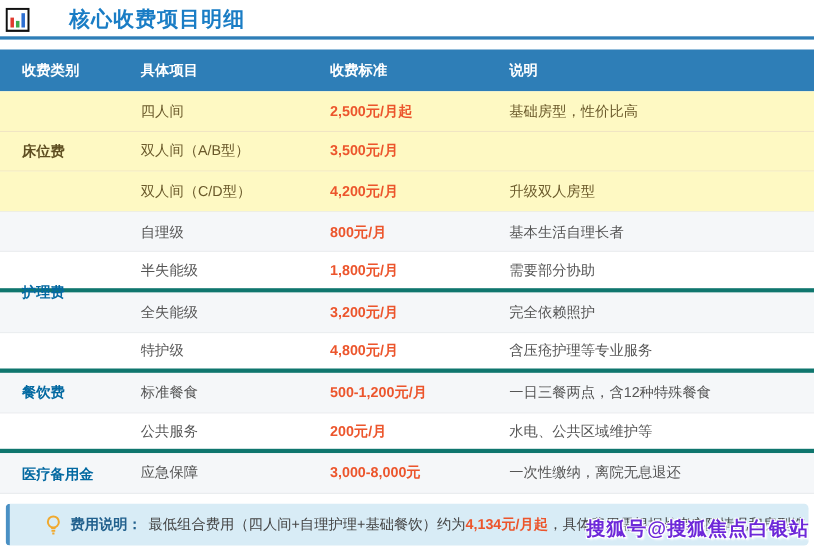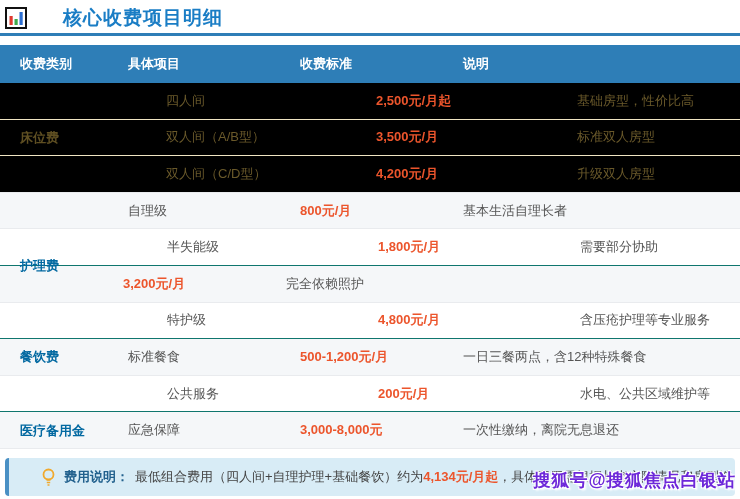--- a/index.html
+++ b/index.html
@@ -53,24 +53,24 @@
   .tbody { position: relative; }
   .trow {
     display: flex;
     align-items: center;
     height: 36.6px;
     font-size: 13px;
   }
   .trow .c2, .trow .c4 { color: #555555; }
   .trow .c3 { font-weight: bold; color: #ec552c; }
 
-  .trow.cream { background: #000000; border-bottom: 1px solid #f0e5c3; gap: 38px; }
+  .trow.cream { background: #fef9c3; border-bottom: 1px solid #f0e5c3; }
   .trow.cream .c2, .trow.cream .c4 { color: #6a592a; }
   .trow.g { background: #f5f7f9; border-bottom: 1px solid #e9ebee; }
-  .trow.w { background: #ffffff; border-bottom: 1px solid #0f766e; gap: 39px; }
+  .trow.w { background: #ffffff; border-bottom: 4px solid #0f766e; }
   .trow.cream.last-cream { border-bottom: 1px solid #e9ebee; }
 
   .cat-label {
     position: absolute;
     left: 20px;
     width: 95px;
     display: flex;
     align-items: center;
     font-size: 13px;
     font-weight: bold;
@@ -140,21 +140,20 @@
     <div class="trow cream">
       <div class="c1"></div>
       <div class="c2">四人间</div>
       <div class="c3">2,500元/月起</div>
       <div class="c4">基础房型，性价比高</div>
     </div>
     <div class="trow cream">
       <div class="c1"></div>
       <div class="c2">双人间（A/B型）</div>
       <div class="c3">3,500元/月</div>
-      <div class="c4">标准双人房型</div>
     </div>
     <div class="trow cream last-cream">
       <div class="c1"></div>
       <div class="c2">双人间（C/D型）</div>
       <div class="c3">4,200元/月</div>
       <div class="c4">升级双人房型</div>
     </div>
     <div class="trow g">
       <div class="c1"></div>
       <div class="c2">自理级</div>
@@ -162,20 +161,21 @@
       <div class="c4">基本生活自理长者</div>
     </div>
     <div class="trow w">
       <div class="c1"></div>
       <div class="c2">半失能级</div>
       <div class="c3">1,800元/月</div>
       <div class="c4">需要部分协助</div>
     </div>
     <div class="trow g">
       <div class="c1"></div>
+      <div class="c2">全失能级</div>
       <div class="c3">3,200元/月</div>
       <div class="c4">完全依赖照护</div>
     </div>
     <div class="trow w">
       <div class="c1"></div>
       <div class="c2">特护级</div>
       <div class="c3">4,800元/月</div>
       <div class="c4">含压疮护理等专业服务</div>
     </div>
     <div class="trow g">

